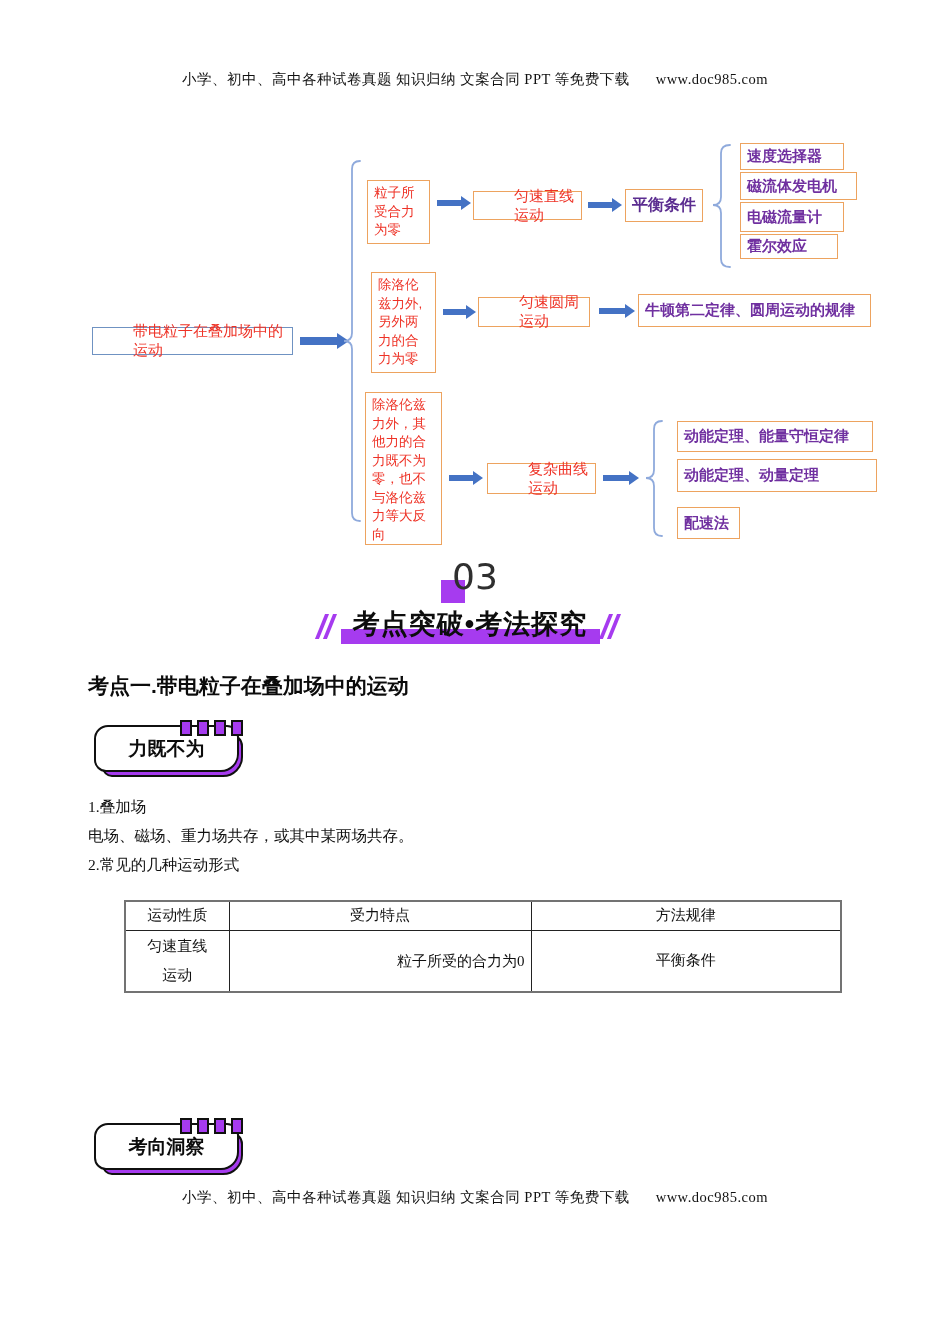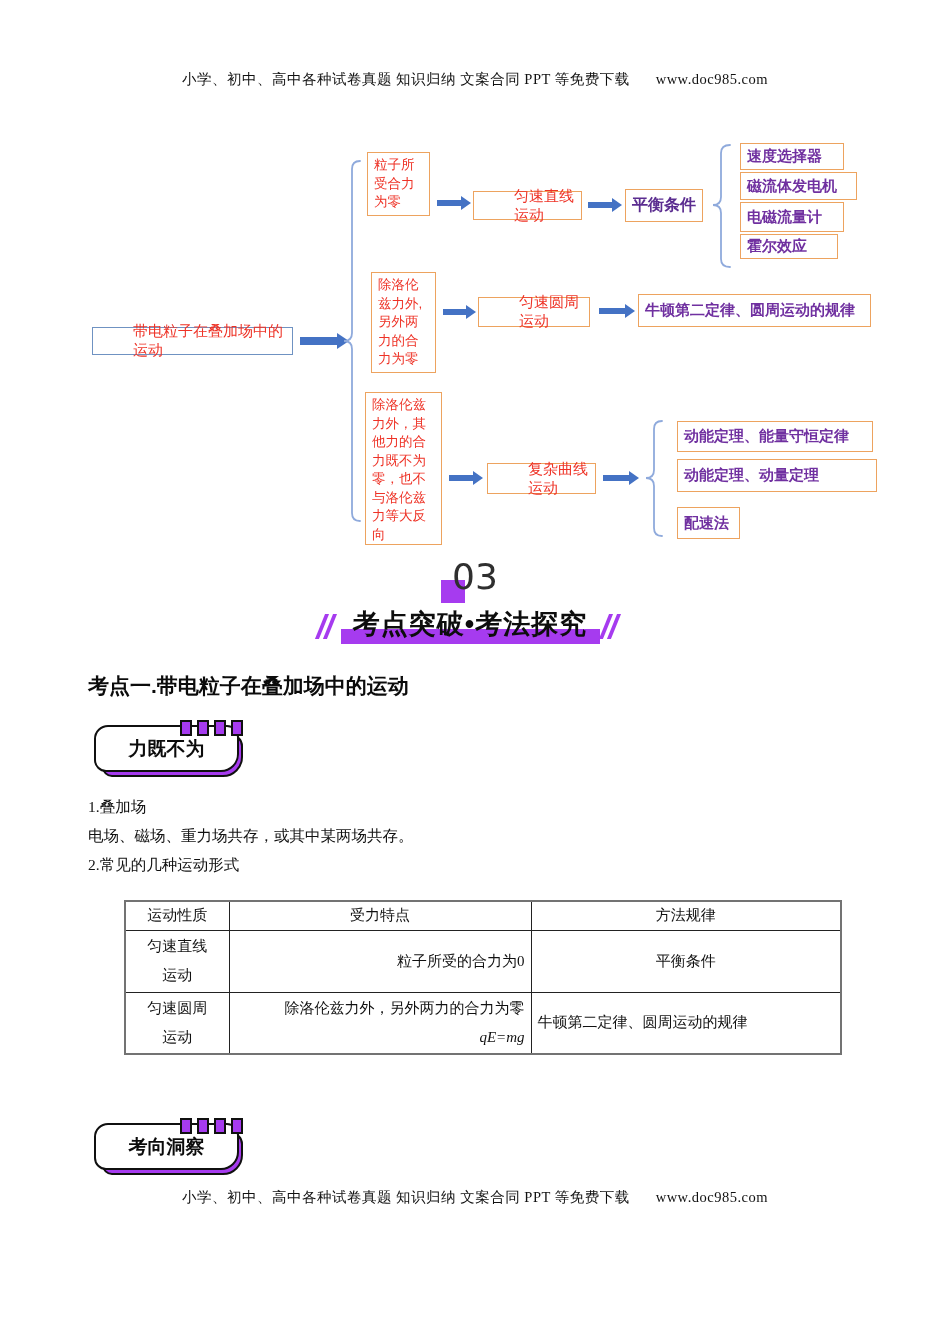--- a/index.html
+++ b/index.html
@@ -88,21 +88,21 @@
     <div class="fc rootbox" style="left:92px;top:327px;width:201px;height:28px">带电粒子在叠加场中的运动</div>
     <div class="arrow lg" style="left:300px;top:333px;width:49px">
         <i class="bar"></i>
         <i class="tip"></i>
       </div>
 
     <svg class="brace" style="left:342px;top:160px" width="22" height="362" viewBox="0 0 22 362">
       <path d="M18,1 Q10,1 10,9 L10,173 Q10,181 2,181 Q10,181 10,189 L10,353 Q10,361 18,361"></path>
     </svg>
 
-    <div class="fc obox cond" style="left:367px;top:152px;width:63px;height:64px">粒子所
+    <div class="fc obox cond" style="left:367px;top:180px;width:63px;height:64px">粒子所
 受合力
 为零</div>
     <div class="arrow" style="left:437px;top:196px;width:34px">
         <i class="bar"></i>
         <i class="tip"></i>
       </div>
     <div class="fc obox motion" style="left:473px;top:191px;width:109px;height:29px">匀速直线运动</div>
     <div class="arrow" style="left:588px;top:198px;width:34px">
         <i class="bar"></i>
         <i class="tip"></i>
@@ -200,29 +200,20 @@
       <th>运动性质</th>
       <th>受力特点</th>
       <th>方法规律</th>
     </tr>
     <tr style="height:62px">
       <td class="cell-nature">匀速直线
 运动</td>
       <td class="cell-force">粒子所受的合力为0</td>
       <td class="cell-method-c">平衡条件</td>
     </tr>
-    <tr style="height:62px">
-      <td class="cell-nature">匀速圆周
-运动</td>
-      <td class="cell-force">
-        <div>除洛伦兹力外，另外两力的合力为零</div>
-        <div class="math">qE=mg</div>
-      </td>
-      <td class="cell-method-l">牛顿第二定律、圆周运动的规律</td>
-    </tr>
   </tbody>
     </table>
 
   <div class="badge" style="left:94px;top:1122px">
     <i class="badge-shadow"></i>
     <div class="badge-face">考向洞察</div>
     <div class="badge-pins">
         <i></i>
         <i></i>
         <i></i>

